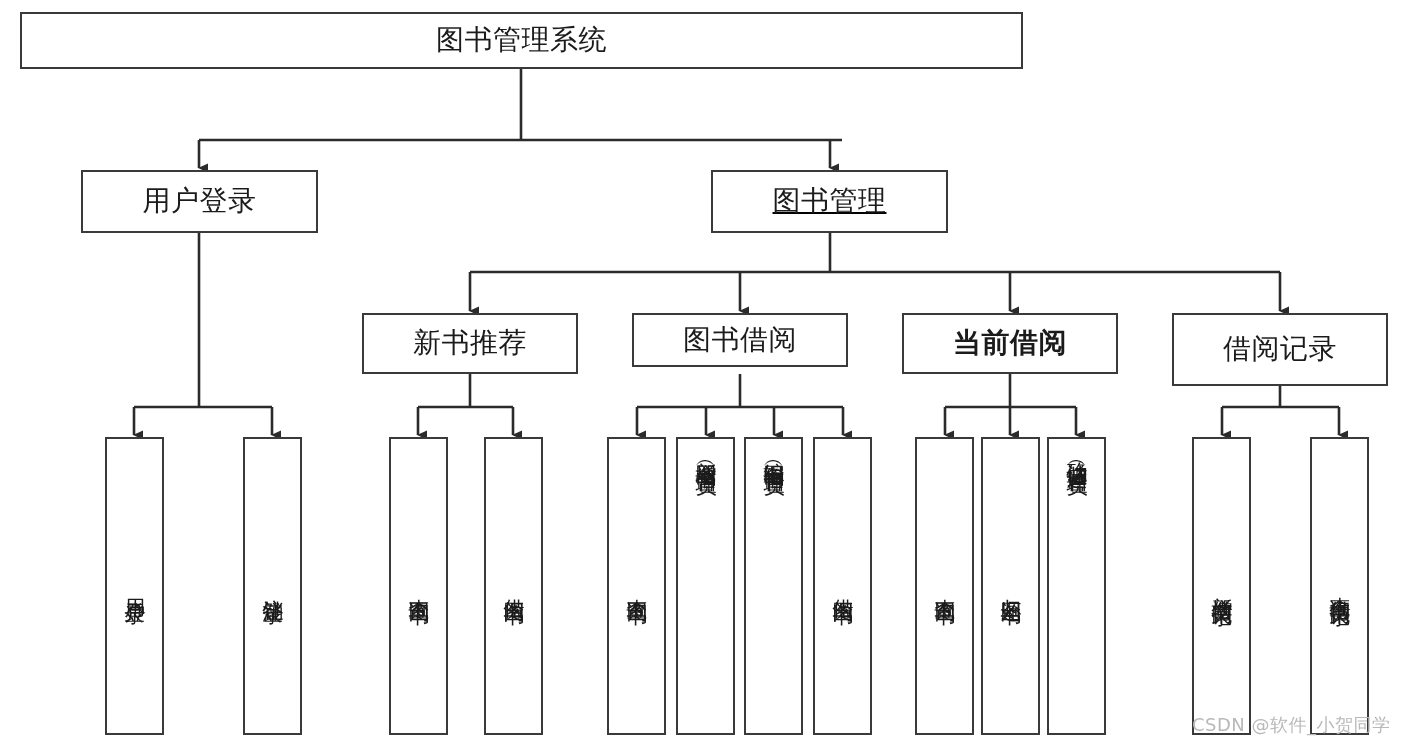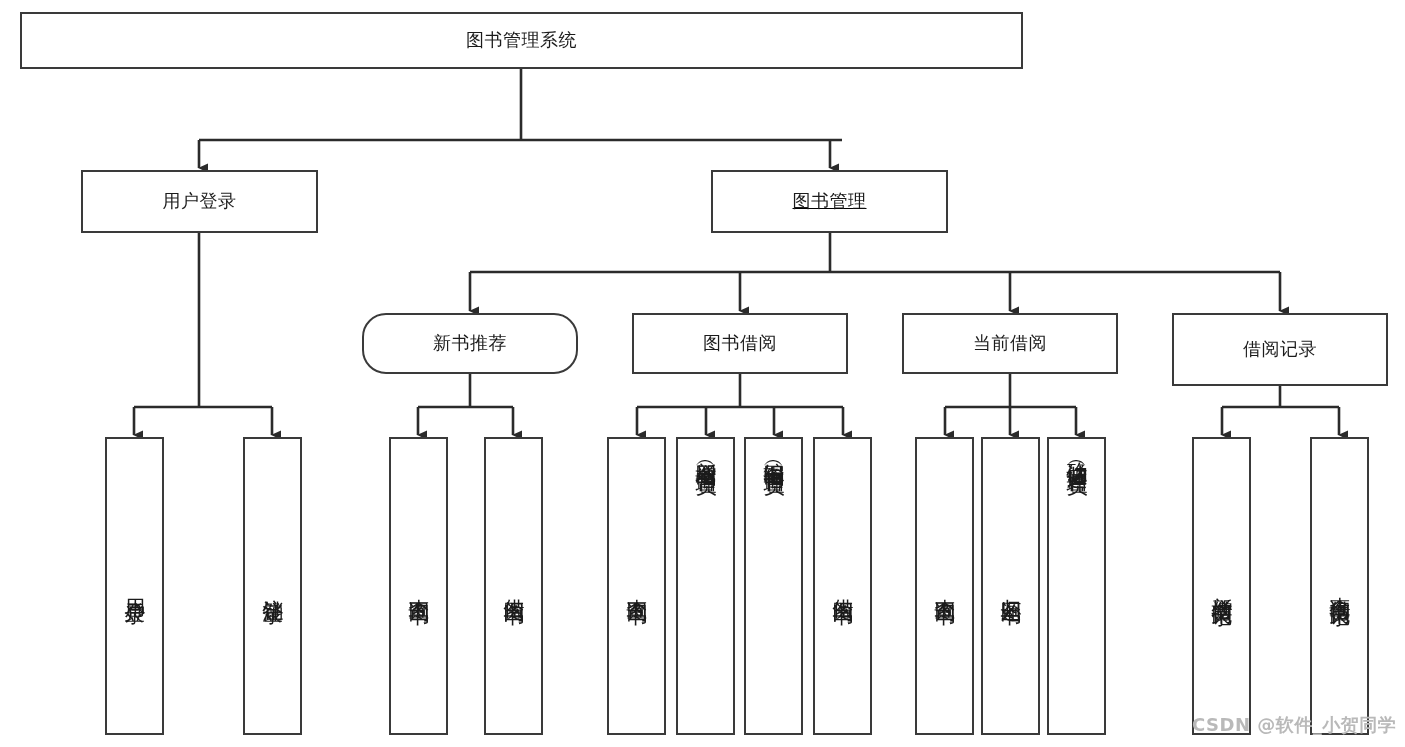--- a/index.html
+++ b/index.html
@@ -26,21 +26,21 @@
     position:absolute;
     box-sizing:border-box;
     background:#ffffff;
     border:2px solid #3a3a3a;
     display:flex;
     align-items:center;
     justify-content:center;
     z-index:3;
   }
   .node .lbl{
-    font-size:18px;
+    font-size:28px;
     line-height:1.15;
     color:#1b1b1b;
     white-space:nowrap;
     letter-spacing:0.5px;
   }
   
   .node.vert{
     align-items:flex-start;
     justify-content:center;
     padding-top:6px;
@@ -60,21 +60,20 @@
   }
   .watermark{
     position:absolute;
     left:1192px;
     top:713px;
     font-size:18px;
     color:#b9b9b9;
     white-space:nowrap;
     z-index:5;
     letter-spacing:0.5px;
-    font-weight:bold;
   }
 </style>
 </head>
 <body>
 
 <div id="canvas">
 
   <svg id="edges" viewBox="0 0 1405 747" xmlns="http://www.w3.org/2000/svg">
     <defs>
       <marker id="arrow" markerWidth="11" markerHeight="11" refX="5" refY="9" orient="auto" markerUnits="userSpaceOnUse">
@@ -132,29 +131,29 @@
   </div>
 
   <div class="node" style="left:81px; top:170px; width:237px; height:63px;">
     <span class="lbl">用户登录</span>
   </div>
 
   <div class="node" style="left:711px; top:170px; width:237px; height:63px;text-decoration:underline;">
     <span class="lbl">图书管理</span>
   </div>
 
-  <div class="node" style="left:362px; top:313px; width:216px; height:61px;border-radius:24px;">
+  <div class="node" style="left:362px; top:313px; width:216px; height:61px;">
     <span class="lbl">新书推荐</span>
   </div>
 
-  <div class="node" style="left:632px; top:313px; width:216px; height:61px;align-items:center;">
+  <div class="node" style="left:632px; top:313px; width:216px; height:54px;align-items:center;">
     <span class="lbl">图书借阅</span>
   </div>
 
-  <div class="node" style="left:902px; top:313px; width:216px; height:61px;">
+  <div class="node" style="left:902px; top:313px; width:216px; height:61px;font-weight:bold;">
     <span class="lbl">当前借阅</span>
   </div>
 
   <div class="node" style="left:1172px; top:313px; width:216px; height:73px;">
     <span class="lbl">借阅记录</span>
   </div>
 
   <div class="node vert centered" style="left:105px; top:437px; width:59px; height:298px;">
     <span class="lbl">用户登录</span>
   </div>

